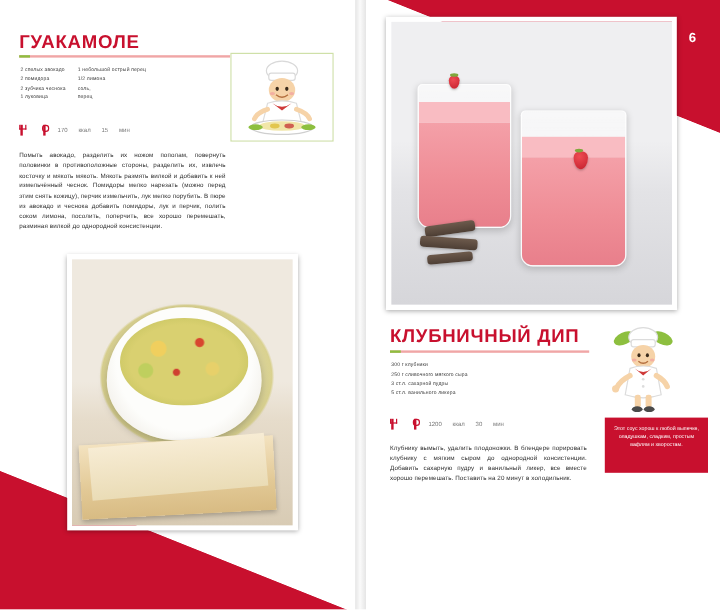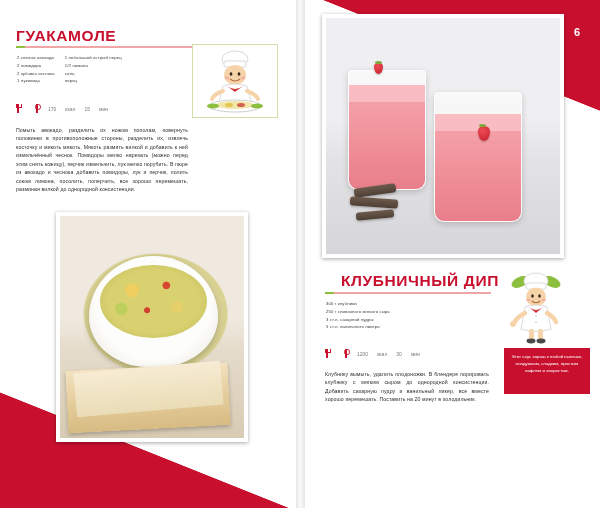--- a/index.html
+++ b/index.html
@@ -302,21 +302,21 @@
         <div class="fill" style="height:70%;"></div>
         <div class="foam" style="bottom:70%;"></div>
       </div>
       <div class="berry" style="left:152px;top:108px;width:12px;height:15px;"></div>
 
       <div class="cookie" style="left:28px;top:168px;width:42px;height:9px;transform:rotate(-8deg);"></div>
       <div class="cookie" style="left:24px;top:180px;width:48px;height:9px;transform:rotate(4deg);"></div>
       <div class="cookie" style="left:30px;top:193px;width:38px;height:8px;transform:rotate(-5deg);"></div>
     </div>
 
-    <div class="recipe-title" style="left:41px;top:272px;">КЛУБНИЧНЫЙ ДИП</div>
+    <div class="recipe-title" style="left:25px;top:272px;">КЛУБНИЧНЫЙ ДИП</div>
     <div class="title-rule" style="left:25px;top:292px;width:166px;"></div>
     <div class="title-tick" style="left:25px;top:292px;"></div>
 
     <div class="ingredients" style="left:26px;top:300px;">
       <div class="ing-col">
         <span>300 г клубники</span>
         <span>250 г сливочного мягкого сыра</span>
         <span>3 ст.л. сахарной пудры</span>
         <span>5 ст.л. ванильного ликера</span>
       </div>

